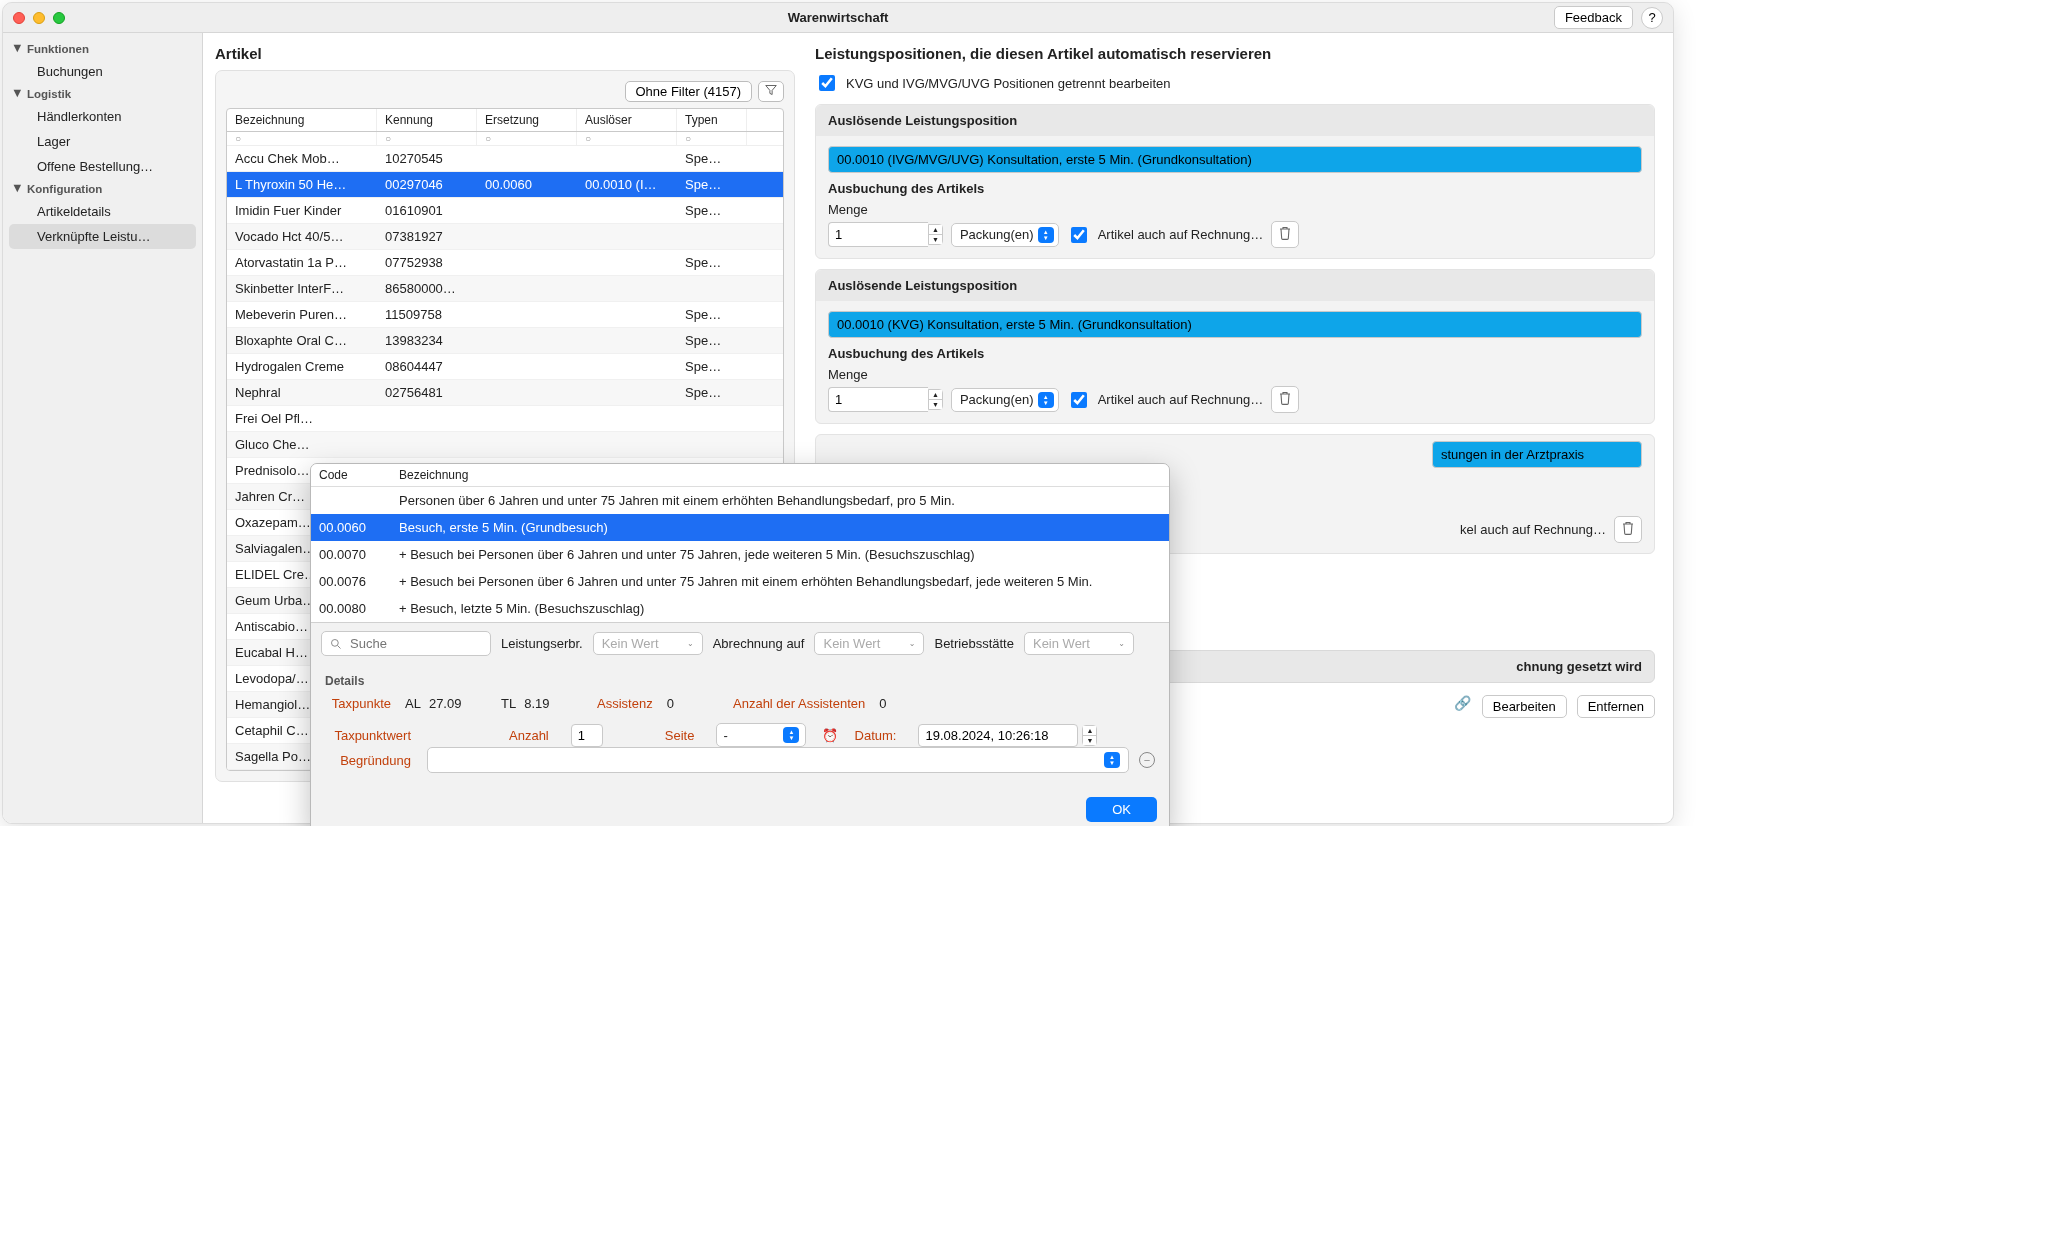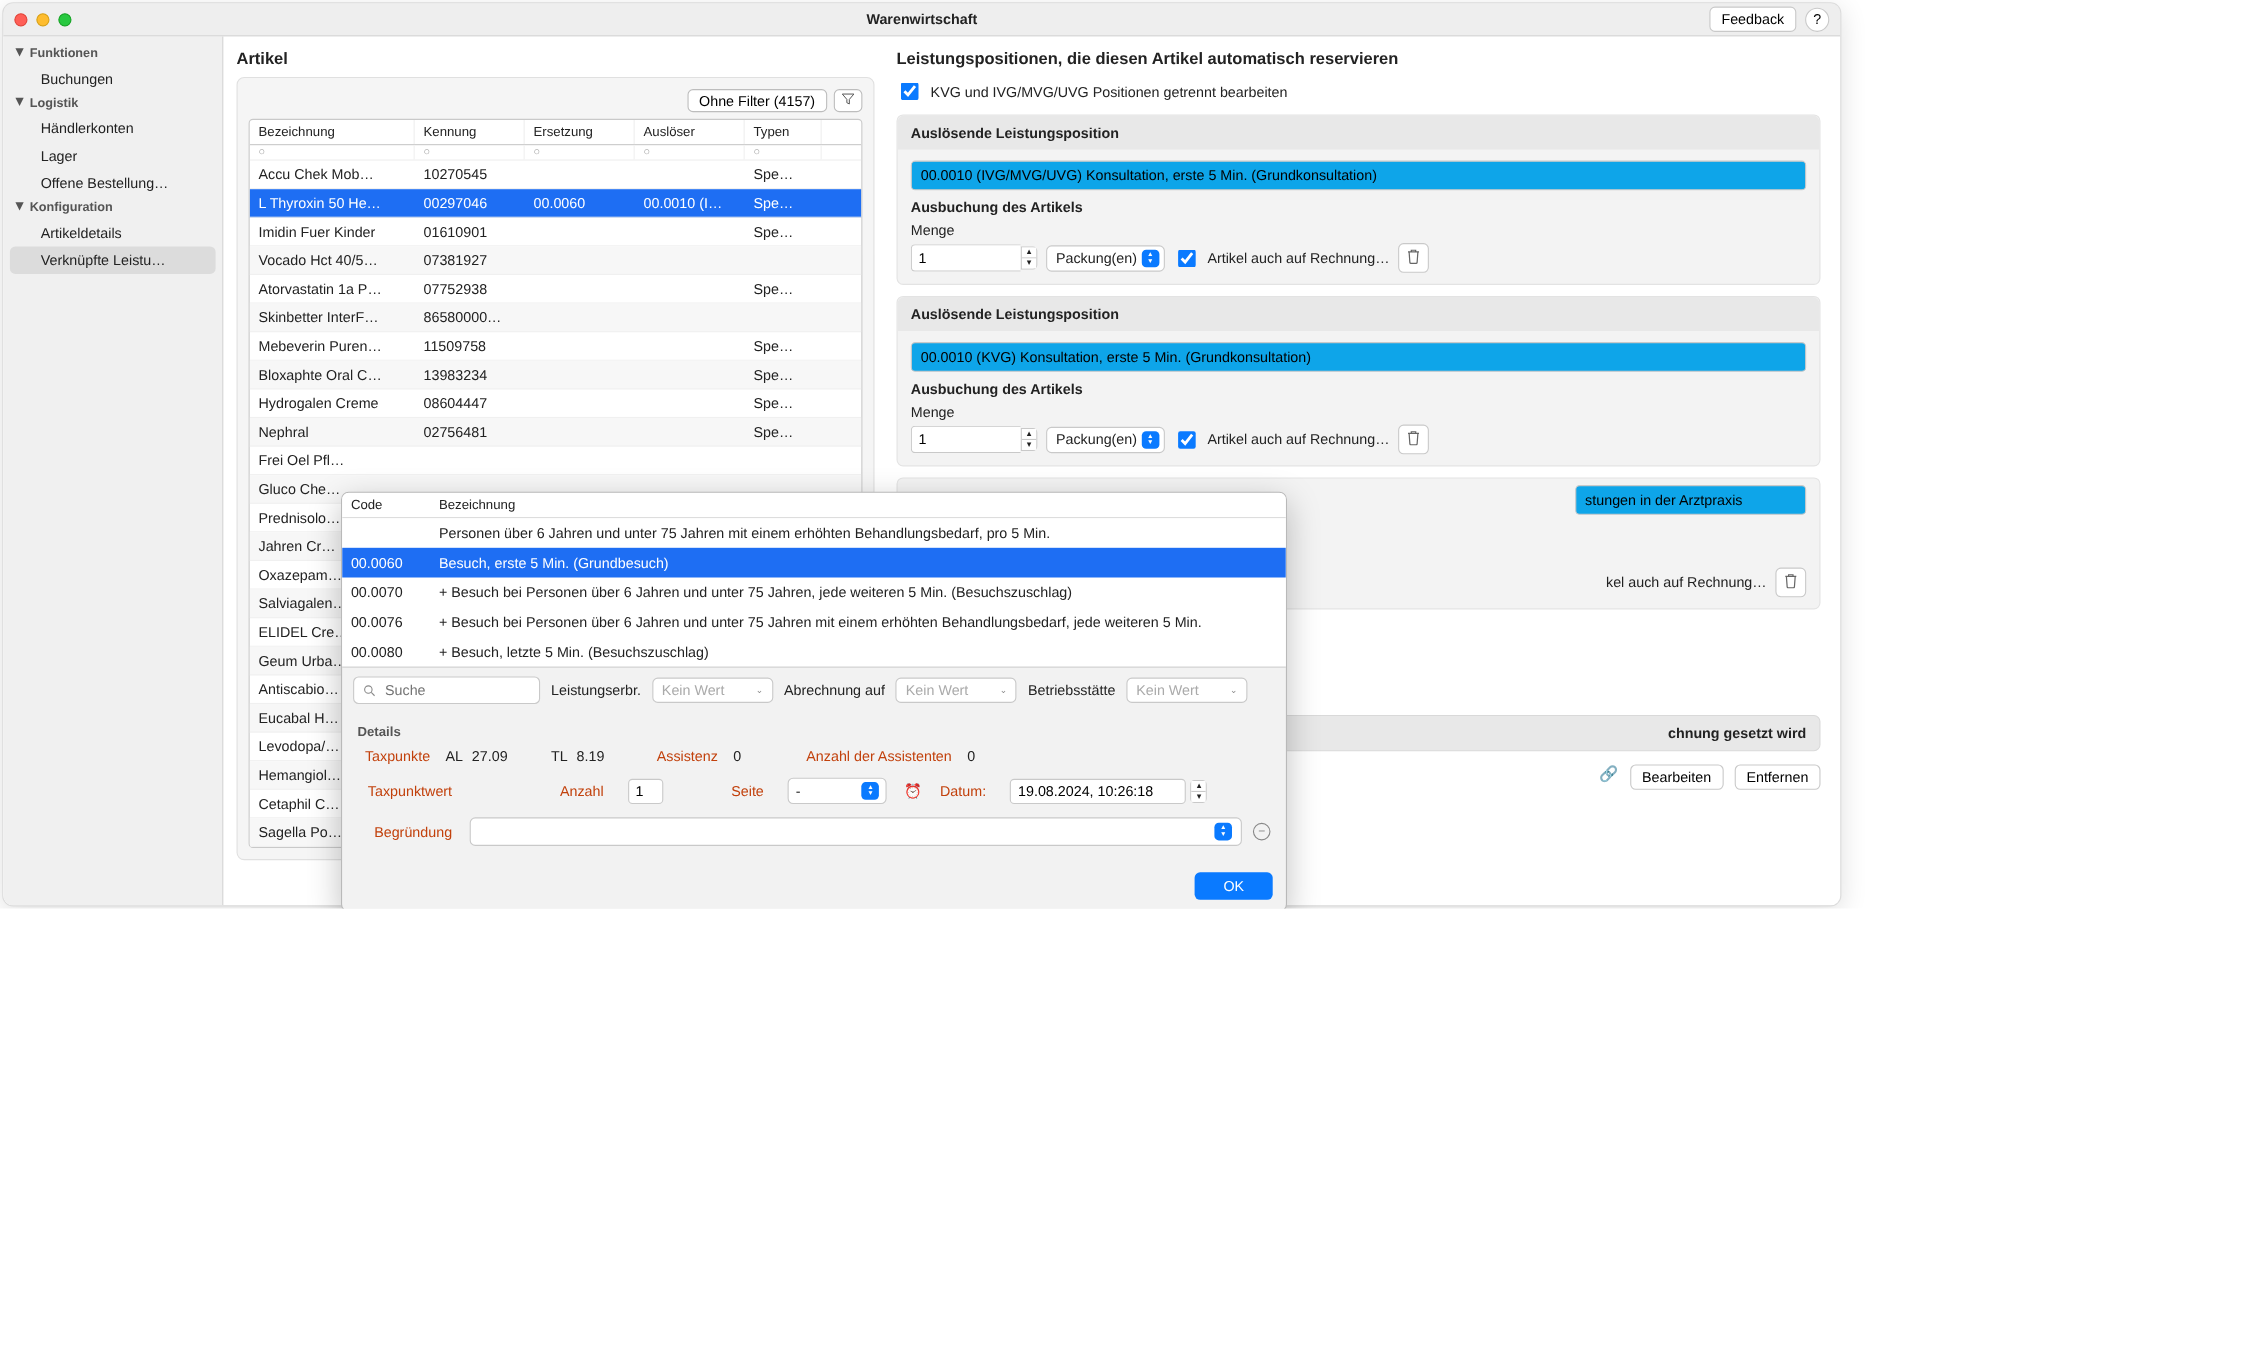--- a/index.html
+++ b/index.html
@@ -110,21 +110,21 @@
   .collapse-bar {
     background:#e8e8e8; border:1px solid #d9d9d9; border-radius:6px;
     padding:8px 12px; font-weight:600; margin-top:16px;
     display:flex; align-items:center; gap:8px;
   }
   .chev2{font-size:10px;color:#666;}
   .footer-btns { display:flex; gap:10px; justify-content:flex-end; margin-top:12px;}
   
   .popover {
     position:absolute;
-    left:310px; top:445px;
+    left:310px; top:461px;
     width:860px;
     background:#f2f2f2; border:1px solid #b9b9b9; border-radius:7px;
     box-shadow:0 10px 30px rgba(0,0,0,0.25);
     overflow:hidden;
   }
   .pop-table {
     background:#fff; max-height:180px; overflow:hidden;
   }
   .pop-head { display:grid; grid-template-columns:80px 1fr; border-bottom:1px solid #ddd;}
   .pop-head div { padding:4px 8px; font-size:12px; }
@@ -150,21 +150,21 @@
   }
   .det-title{font-weight:600;font-size:12px;color:#555;margin-bottom:8px;}
   .det-label{color:#c2410c;text-align:right;padding-right:6px;}
   .det-input{ background:#fff;border:1px solid #c9c9c9;border-radius:4px;padding:3px 6px;font-size:13px;}
   .seite-sel{display:flex;align-items:center;background:#fff;border:1px solid #c9c9c9;border-radius:5px;padding:3px 6px;justify-content:space-between;width:90px;}
   .seite-sel .carr{background:#0a7aff;color:#fff;width:16px;height:16px;border-radius:4px;display:flex;flex-direction:column;align-items:center;justify-content:center;font-size:6px;}
   .date-wrap{display:flex;align-items:center;gap:4px;}
   .date-spin{display:flex;flex-direction:column;border:1px solid #c9c9c9;border-radius:4px;}
   .date-spin span{font-size:7px;padding:1px 3px;background:#fff;}
   .date-spin span:first-child{border-bottom:1px solid #c9c9c9;}
-  .reason-row{display:flex;align-items:center;gap:10px;margin-top:12px;}
+  .reason-row{display:flex;align-items:center;gap:10px;margin-top:0;}
   .reason-sel{flex:1;display:flex;align-items:center;background:#fff;border:1px solid #c9c9c9;border-radius:5px;padding:4px 8px;justify-content:flex-end;}
   .reason-sel .carr{background:#0a7aff;color:#fff;width:16px;height:16px;border-radius:4px;display:flex;flex-direction:column;align-items:center;justify-content:center;font-size:6px;}
   .ok-bar{display:flex;justify-content:flex-end;padding:10px 12px;}
   .ok-btn{background:#0a7aff;color:#fff;border:none;border-radius:5px;padding:5px 26px;font-size:13px;}
   .wrap{position:relative;width:1398px;}
   .clip-icon{color:#888;font-size:14px;}
   .minus-circ{width:16px;height:16px;border:1.5px solid #888;border-radius:50%;display:inline-flex;align-items:center;justify-content:center;font-size:11px;color:#888;}
 </style>
 </head>
 <body>

